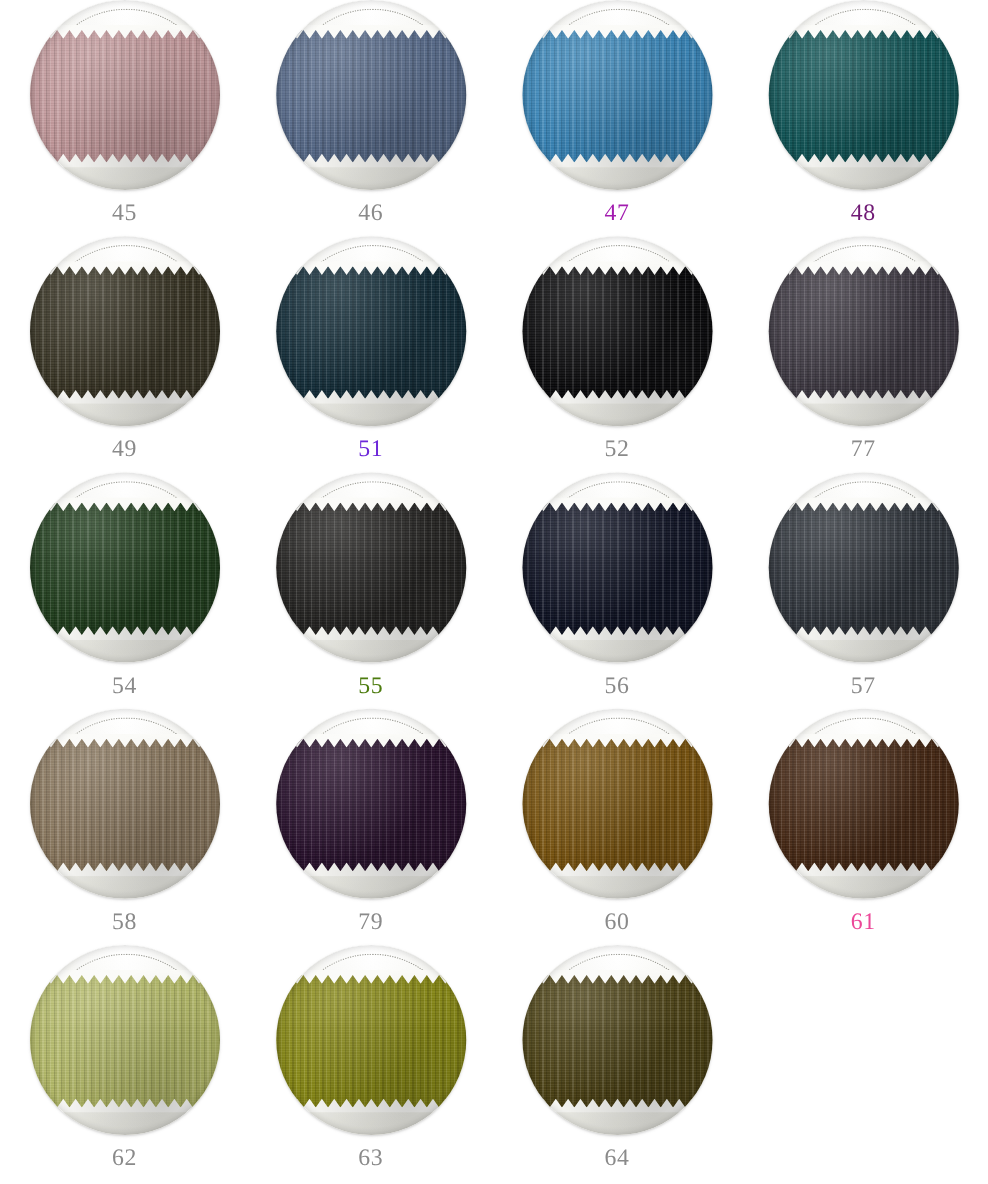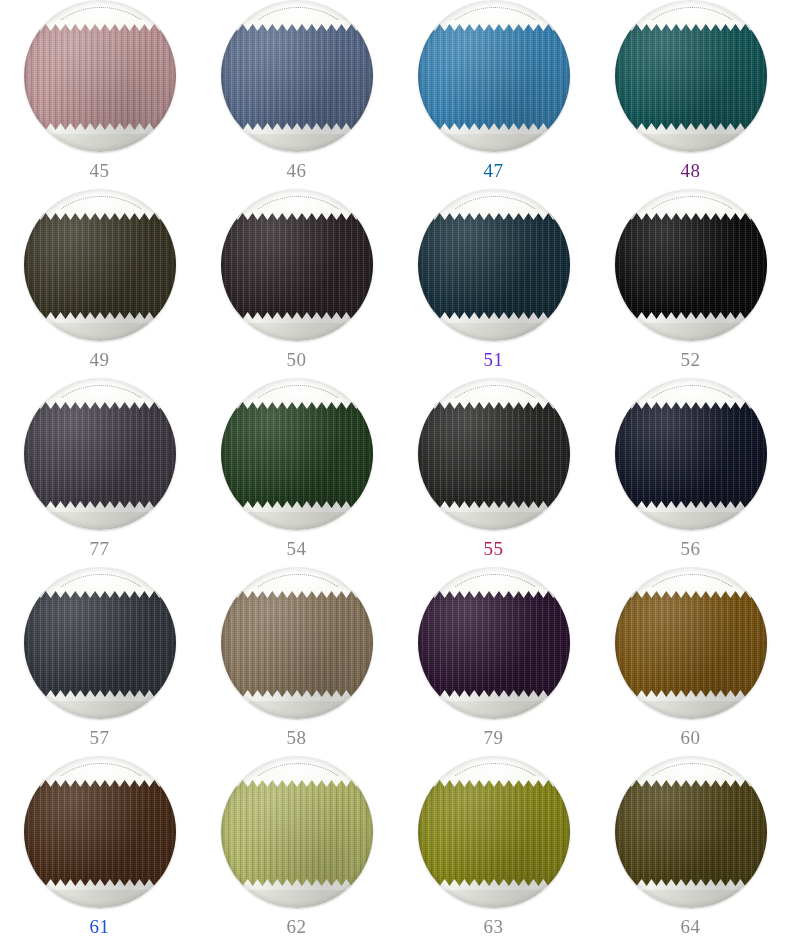--- a/index.html
+++ b/index.html
@@ -174,21 +174,21 @@
       <div class="stitch-arc"></div>
       <div class="fabric-band" style="background-color: rgb(58, 134, 184); box-shadow: rgb(47, 118, 166) 0px 0px 18px inset;"></div>
       <svg class="zig top" viewBox="0 0 160 11" preserveAspectRatio="none">
           <path d="M0,0 L160,0 L160,11 L155,4 L150,11 L145,4 L140,11 L135,4 L130,11 L125,4 L120,11 L115,4 L110,11 L105,4 L100,11 L95,4 L90,11 L85,4 L80,11 L75,4 L70,11 L65,4 L60,11 L55,4 L50,11 L45,4 L40,11 L35,4 L30,11 L25,4 L20,11 L15,4 L10,11 L5,4 L0,11 Z" fill="#fbfbf8"></path>
         </svg>
       <svg class="zig bottom" viewBox="0 0 160 11" preserveAspectRatio="none">
           <path d="M0,11 L160,11 L160,0 L155,7 L150,0 L145,7 L140,0 L135,7 L130,0 L125,7 L120,0 L115,7 L110,0 L105,7 L100,0 L95,7 L90,0 L85,7 L80,0 L75,7 L70,0 L65,7 L60,0 L55,7 L50,0 L45,7 L40,0 L35,7 L30,0 L25,7 L20,0 L15,7 L10,0 L5,7 L0,0 Z" fill="#fbfbf8"></path>
         </svg>
       <div class="fabric-shadow"></div>
     </div>
-    <div class="swatch-label" style="color: #0369a1;">47</div>
+    <div class="swatch-label" style="color: #a21caf;">47</div>
   </div>
 
   <div class="swatch-cell">
     <div class="swatch-disc" style="background: rgb(251, 251, 248);">
       <div class="card-shade"></div>
       <div class="stitch-arc"></div>
       <div class="fabric-band" style="background-color: rgb(20, 88, 90); box-shadow: rgb(14, 74, 76) 0px 0px 18px inset;"></div>
       <svg class="zig top" viewBox="0 0 160 11" preserveAspectRatio="none">
           <path d="M0,0 L160,0 L160,11 L155,4 L150,11 L145,4 L140,11 L135,4 L130,11 L125,4 L120,11 L115,4 L110,11 L105,4 L100,11 L95,4 L90,11 L85,4 L80,11 L75,4 L70,11 L65,4 L60,11 L55,4 L50,11 L45,4 L40,11 L35,4 L30,11 L25,4 L20,11 L15,4 L10,11 L5,4 L0,11 Z" fill="#fbfbf8"></path>
         </svg>
@@ -209,35 +209,20 @@
           <path d="M0,0 L160,0 L160,11 L155,4 L150,11 L145,4 L140,11 L135,4 L130,11 L125,4 L120,11 L115,4 L110,11 L105,4 L100,11 L95,4 L90,11 L85,4 L80,11 L75,4 L70,11 L65,4 L60,11 L55,4 L50,11 L45,4 L40,11 L35,4 L30,11 L25,4 L20,11 L15,4 L10,11 L5,4 L0,11 Z" fill="#fbfbf8"></path>
         </svg>
       <svg class="zig bottom" viewBox="0 0 160 11" preserveAspectRatio="none">
           <path d="M0,11 L160,11 L160,0 L155,7 L150,0 L145,7 L140,0 L135,7 L130,0 L125,7 L120,0 L115,7 L110,0 L105,7 L100,0 L95,7 L90,0 L85,7 L80,0 L75,7 L70,0 L65,7 L60,0 L55,7 L50,0 L45,7 L40,0 L35,7 L30,0 L25,7 L20,0 L15,7 L10,0 L5,7 L0,0 Z" fill="#fbfbf8"></path>
         </svg>
       <div class="fabric-shadow"></div>
     </div>
     <div class="swatch-label" style="color: rgb(138, 138, 138);">49</div>
   </div>
 
-  <div class="swatch-cell">
-    <div class="swatch-disc" style="background: rgb(251, 251, 248);">
-      <div class="card-shade"></div>
-      <div class="stitch-arc"></div>
-      <div class="fabric-band" style="background-color: rgb(43, 34, 36); box-shadow: rgb(33, 26, 28) 0px 0px 18px inset;"></div>
-      <svg class="zig top" viewBox="0 0 160 11" preserveAspectRatio="none">
-          <path d="M0,0 L160,0 L160,11 L155,4 L150,11 L145,4 L140,11 L135,4 L130,11 L125,4 L120,11 L115,4 L110,11 L105,4 L100,11 L95,4 L90,11 L85,4 L80,11 L75,4 L70,11 L65,4 L60,11 L55,4 L50,11 L45,4 L40,11 L35,4 L30,11 L25,4 L20,11 L15,4 L10,11 L5,4 L0,11 Z" fill="#fbfbf8"></path>
-        </svg>
-      <svg class="zig bottom" viewBox="0 0 160 11" preserveAspectRatio="none">
-          <path d="M0,11 L160,11 L160,0 L155,7 L150,0 L145,7 L140,0 L135,7 L130,0 L125,7 L120,0 L115,7 L110,0 L105,7 L100,0 L95,7 L90,0 L85,7 L80,0 L75,7 L70,0 L65,7 L60,0 L55,7 L50,0 L45,7 L40,0 L35,7 L30,0 L25,7 L20,0 L15,7 L10,0 L5,7 L0,0 Z" fill="#fbfbf8"></path>
-        </svg>
-      <div class="fabric-shadow"></div>
-    </div>
-    <div class="swatch-label" style="color: rgb(138, 138, 138);">50</div>
-  </div>
 
   <div class="swatch-cell">
     <div class="swatch-disc" style="background: rgb(251, 251, 248);">
       <div class="card-shade"></div>
       <div class="stitch-arc"></div>
       <div class="fabric-band" style="background-color: rgb(22, 48, 60); box-shadow: rgb(15, 38, 49) 0px 0px 18px inset;"></div>
       <svg class="zig top" viewBox="0 0 160 11" preserveAspectRatio="none">
           <path d="M0,0 L160,0 L160,11 L155,4 L150,11 L145,4 L140,11 L135,4 L130,11 L125,4 L120,11 L115,4 L110,11 L105,4 L100,11 L95,4 L90,11 L85,4 L80,11 L75,4 L70,11 L65,4 L60,11 L55,4 L50,11 L45,4 L40,11 L35,4 L30,11 L25,4 L20,11 L15,4 L10,11 L5,4 L0,11 Z" fill="#fbfbf8"></path>
         </svg>
       <svg class="zig bottom" viewBox="0 0 160 11" preserveAspectRatio="none">
@@ -302,21 +287,21 @@
       <div class="stitch-arc"></div>
       <div class="fabric-band" style="background-color: rgb(40, 39, 37); box-shadow: rgb(30, 29, 28) 0px 0px 18px inset;"></div>
       <svg class="zig top" viewBox="0 0 160 11" preserveAspectRatio="none">
           <path d="M0,0 L160,0 L160,11 L155,4 L150,11 L145,4 L140,11 L135,4 L130,11 L125,4 L120,11 L115,4 L110,11 L105,4 L100,11 L95,4 L90,11 L85,4 L80,11 L75,4 L70,11 L65,4 L60,11 L55,4 L50,11 L45,4 L40,11 L35,4 L30,11 L25,4 L20,11 L15,4 L10,11 L5,4 L0,11 Z" fill="#fbfbf8"></path>
         </svg>
       <svg class="zig bottom" viewBox="0 0 160 11" preserveAspectRatio="none">
           <path d="M0,11 L160,11 L160,0 L155,7 L150,0 L145,7 L140,0 L135,7 L130,0 L125,7 L120,0 L115,7 L110,0 L105,7 L100,0 L95,7 L90,0 L85,7 L80,0 L75,7 L70,0 L65,7 L60,0 L55,7 L50,0 L45,7 L40,0 L35,7 L30,0 L25,7 L20,0 L15,7 L10,0 L5,7 L0,0 Z" fill="#fbfbf8"></path>
         </svg>
       <div class="fabric-shadow"></div>
     </div>
-    <div class="swatch-label" style="color: #be185d;">55</div>
+    <div class="swatch-label" style="color: #4d7c0f;">55</div>
   </div>
 
   <div class="swatch-cell">
     <div class="swatch-disc" style="background: rgb(251, 251, 248);">
       <div class="card-shade"></div>
       <div class="stitch-arc"></div>
       <div class="fabric-band" style="background-color: rgb(17, 21, 38); box-shadow: rgb(11, 14, 28) 0px 0px 18px inset;"></div>
       <svg class="zig top" viewBox="0 0 160 11" preserveAspectRatio="none">
           <path d="M0,0 L160,0 L160,11 L155,4 L150,11 L145,4 L140,11 L135,4 L130,11 L125,4 L120,11 L115,4 L110,11 L105,4 L100,11 L95,4 L90,11 L85,4 L80,11 L75,4 L70,11 L65,4 L60,11 L55,4 L50,11 L45,4 L40,11 L35,4 L30,11 L25,4 L20,11 L15,4 L10,11 L5,4 L0,11 Z" fill="#fbfbf8"></path>
         </svg>
@@ -398,21 +383,21 @@
       <div class="stitch-arc"></div>
       <div class="fabric-band" style="background-color: rgb(74, 44, 24); box-shadow: rgb(60, 35, 18) 0px 0px 18px inset;"></div>
       <svg class="zig top" viewBox="0 0 160 11" preserveAspectRatio="none">
           <path d="M0,0 L160,0 L160,11 L155,4 L150,11 L145,4 L140,11 L135,4 L130,11 L125,4 L120,11 L115,4 L110,11 L105,4 L100,11 L95,4 L90,11 L85,4 L80,11 L75,4 L70,11 L65,4 L60,11 L55,4 L50,11 L45,4 L40,11 L35,4 L30,11 L25,4 L20,11 L15,4 L10,11 L5,4 L0,11 Z" fill="#fbfbf8"></path>
         </svg>
       <svg class="zig bottom" viewBox="0 0 160 11" preserveAspectRatio="none">
           <path d="M0,11 L160,11 L160,0 L155,7 L150,0 L145,7 L140,0 L135,7 L130,0 L125,7 L120,0 L115,7 L110,0 L105,7 L100,0 L95,7 L90,0 L85,7 L80,0 L75,7 L70,0 L65,7 L60,0 L55,7 L50,0 L45,7 L40,0 L35,7 L30,0 L25,7 L20,0 L15,7 L10,0 L5,7 L0,0 Z" fill="#fbfbf8"></path>
         </svg>
       <div class="fabric-shadow"></div>
     </div>
-    <div class="swatch-label" style="color: #1d4ed8;">61</div>
+    <div class="swatch-label" style="color: #ec4899;">61</div>
   </div>
 
   <div class="swatch-cell">
     <div class="swatch-disc" style="background: rgb(251, 251, 248);">
       <div class="card-shade"></div>
       <div class="stitch-arc"></div>
       <div class="fabric-band" style="background-color: rgb(181, 187, 106); box-shadow: rgb(163, 170, 88) 0px 0px 18px inset;"></div>
       <svg class="zig top" viewBox="0 0 160 11" preserveAspectRatio="none">
           <path d="M0,0 L160,0 L160,11 L155,4 L150,11 L145,4 L140,11 L135,4 L130,11 L125,4 L120,11 L115,4 L110,11 L105,4 L100,11 L95,4 L90,11 L85,4 L80,11 L75,4 L70,11 L65,4 L60,11 L55,4 L50,11 L45,4 L40,11 L35,4 L30,11 L25,4 L20,11 L15,4 L10,11 L5,4 L0,11 Z" fill="#fbfbf8"></path>
         </svg>

